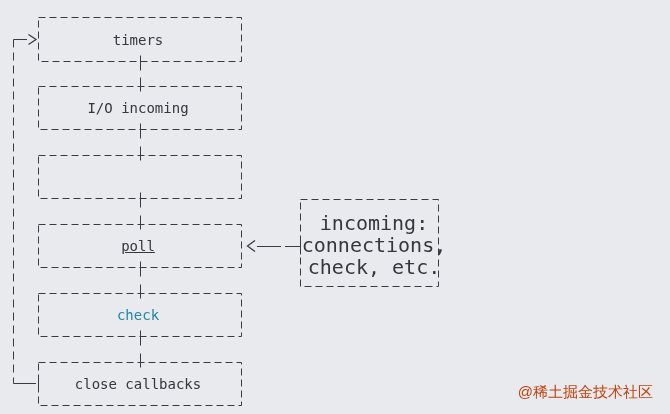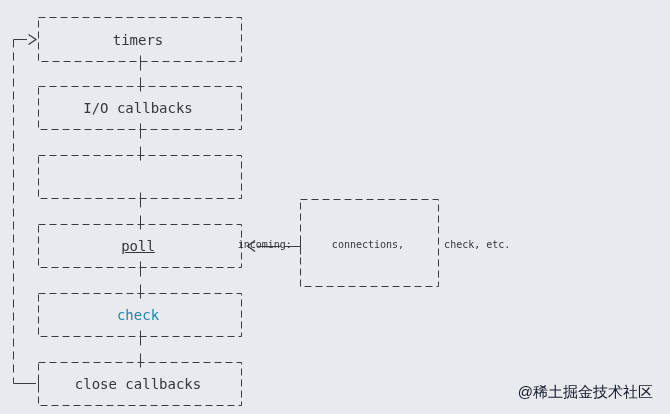--- a/index.html
+++ b/index.html
@@ -43,38 +43,37 @@
   .phase-poll          { top: 224px; height: 44px; text-decoration: underline; }
   .phase-check         { top: 293px; height: 44px; color: #1d87ad; }
   .phase-close         { top: 362px; height: 44px; }
   .side-box-labels {
     position: absolute;
     left: 300px;
     top: 199px;
     width: 138px;
     height: 88px;
     display: flex;
-    flex-direction: row;
+    flex-direction: column;
     align-items: center;
     justify-content: center;
     padding-left: 10px;
     padding-top: 3px;
     box-sizing: border-box;
-    font-size: 10px;
+    font-size: 20px;
     line-height: 22px;
     color: #35363e;
     white-space: pre;
-    gap: 40px;
   }
   .watermark {
     position: absolute;
     right: 17px;
     top: 383px;
     font-size: 15px;
-    color: #0f172a;
+    color: #c2410c;
     font-family: "Liberation Sans", "DejaVu Sans", sans-serif;
     white-space: nowrap;
   }
 </style>
 </head>
 <body>
 
 <div class="stage">
 
   <svg class="lines" viewBox="0 0 670 414">
@@ -109,21 +108,21 @@
       <polyline points="255,240.5 247.5,246 255,251.5" stroke-width="1.3"></polyline>
       <line x1="257" y1="246.5" x2="300" y2="246.5" stroke-dasharray="24 4"></line>
       <line x1="300.5" y1="238.5" x2="300.5" y2="254.5"></line>
     </g>
   </svg>
 
   <div class="phase-label phase-timers">
     <span>timers</span>
   </div>
   <div class="phase-label phase-io-callbacks">
-    <span>I/O callbacks</span>
+    <span>I/O incoming</span>
   </div>
   <div class="phase-label phase-poll">
     <span>poll</span>
   </div>
   <div class="phase-label phase-close">
     <span>close callbacks</span>
   </div>
   <div class="phase-label phase-check">
     <span>check</span>
   </div>

